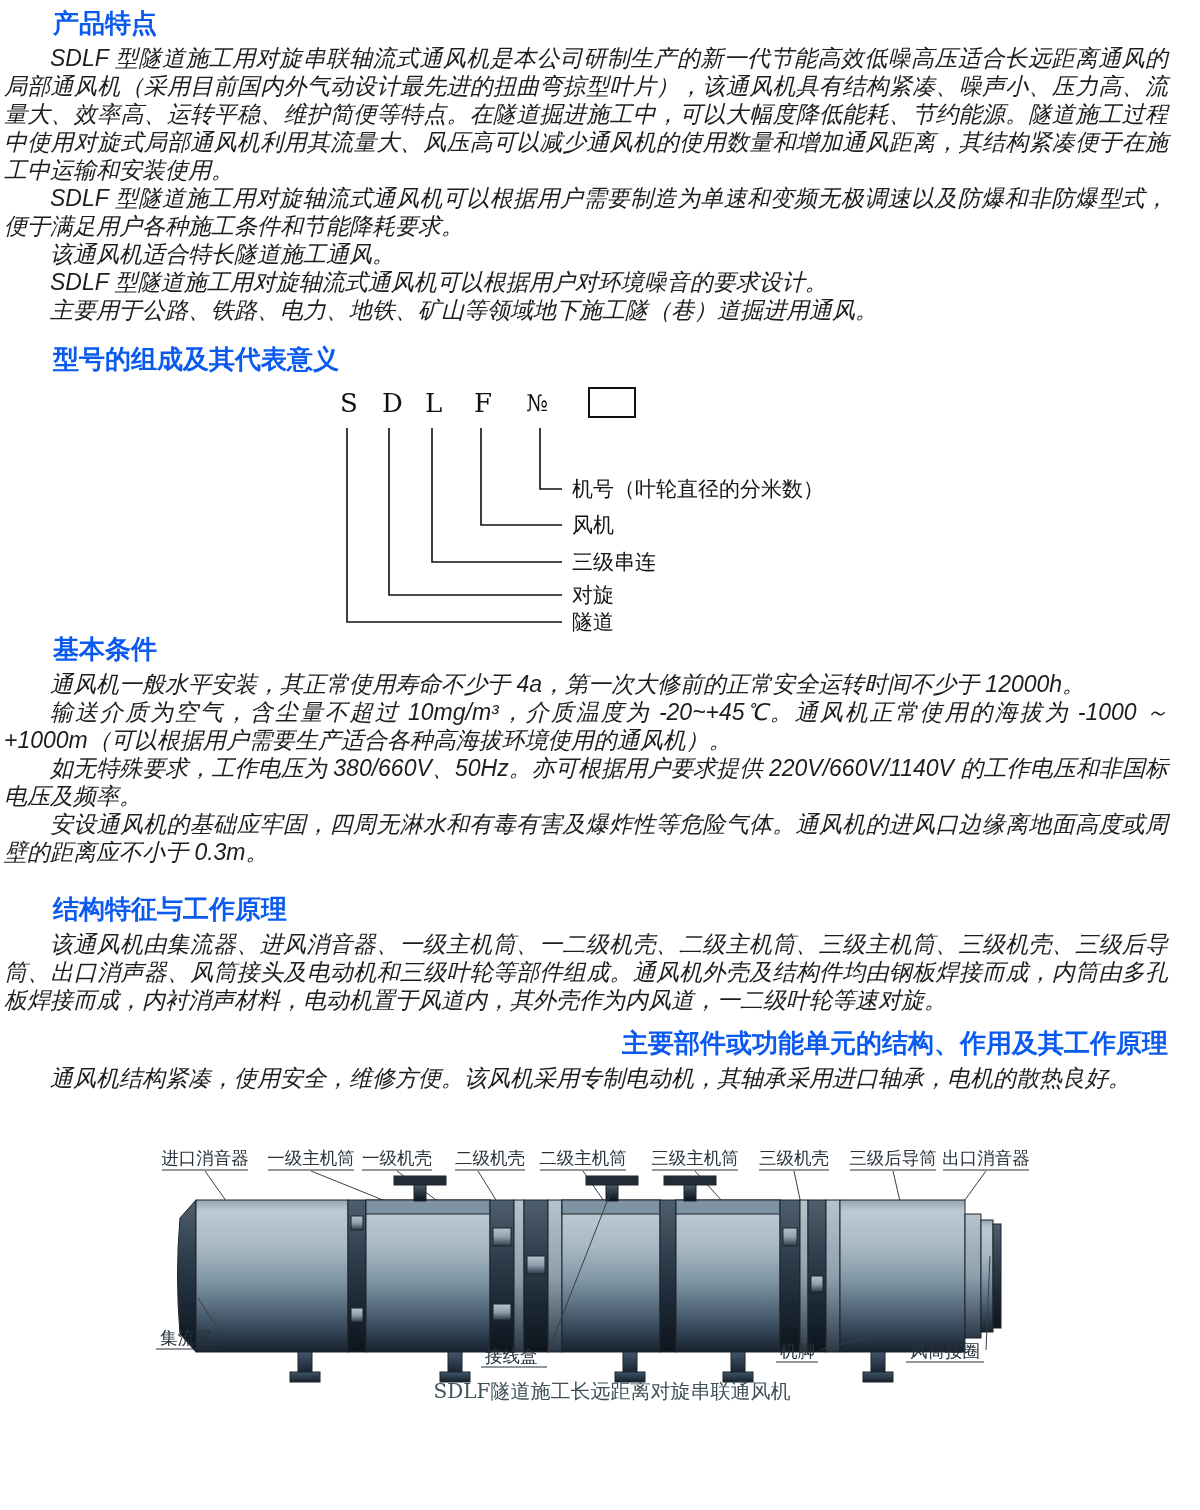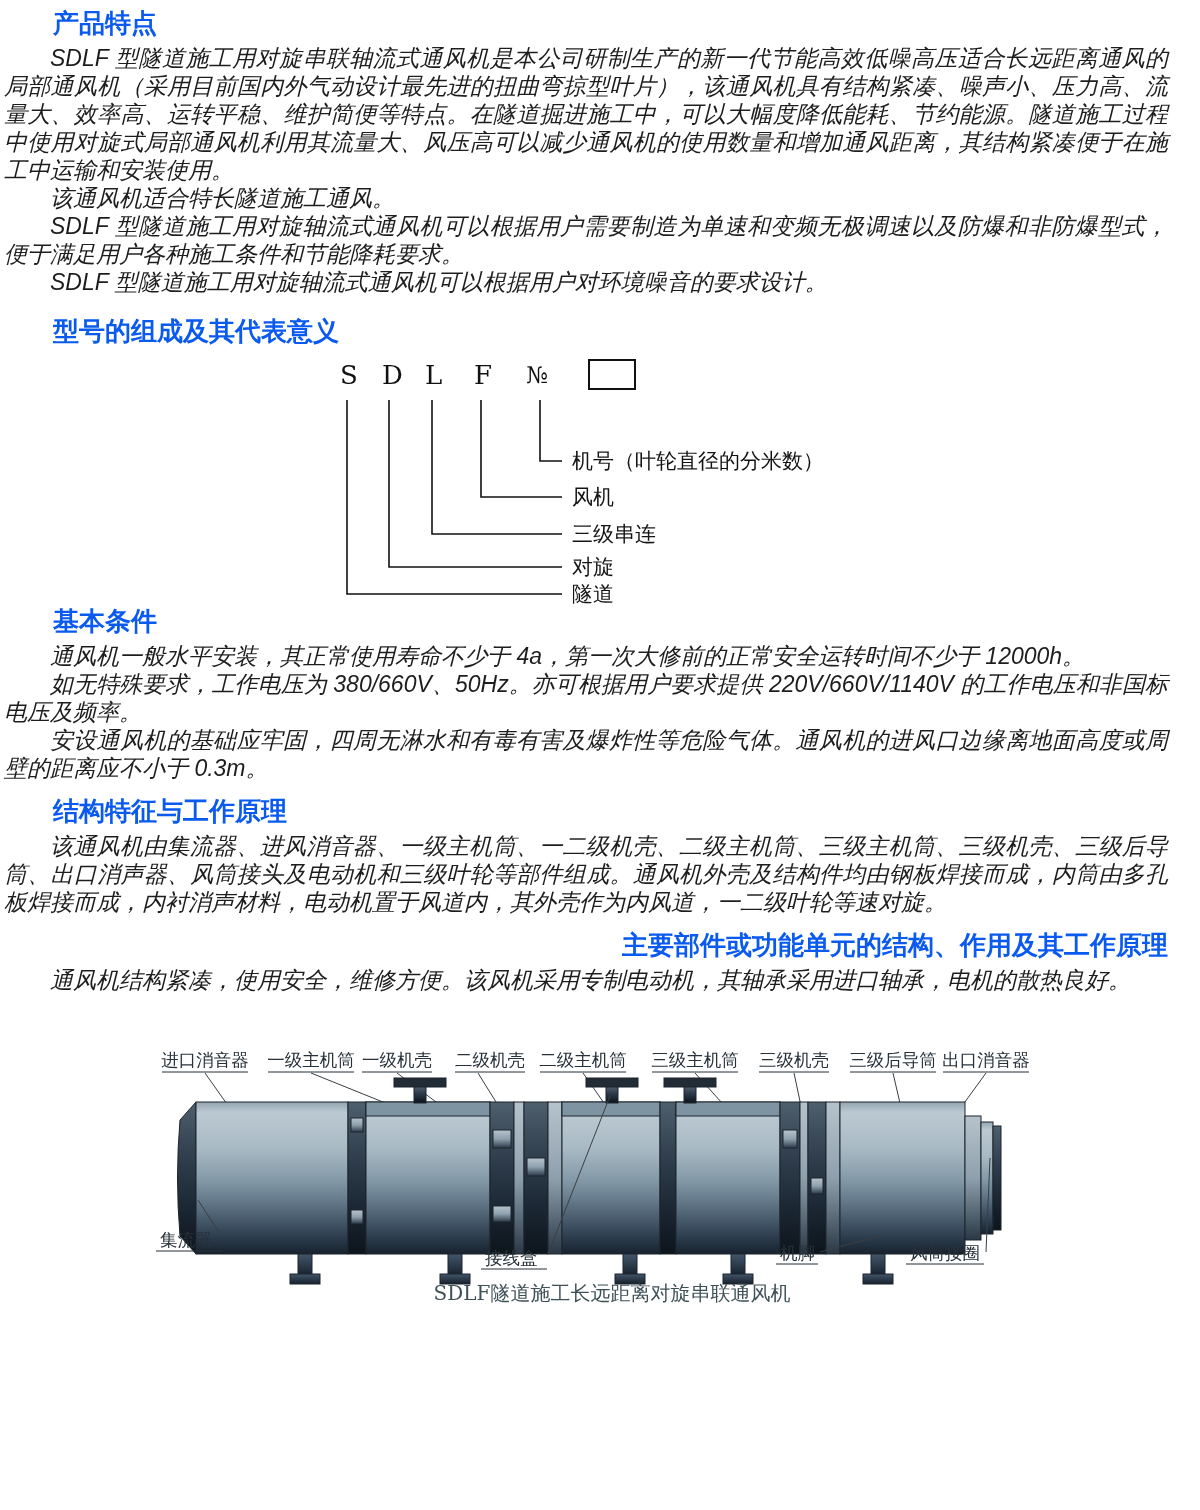--- a/index.html
+++ b/index.html
@@ -39,24 +39,25 @@
   .fan-label { font-family: "DejaVu Serif", serif; font-size: 17.5px; fill: #27313a; }
   .fan-caption { font-family: "DejaVu Serif", serif; font-size: 20px; fill: #3e5156; }
 </style>
 </head>
 <body>
 
 <div class="doc">
 
   <h2 class="hd first">产品特点</h2>
   <p class="para">SDLF 型隧道施工用对旋串联轴流式通风机是本公司研制生产的新一代节能高效低噪高压适合长远距离通风的局部通风机（采用目前国内外气动设计最先进的扭曲弯掠型叶片），该通风机具有结构紧凑、噪声小、压力高、流量大、效率高、运转平稳、维护简便等特点。在隧道掘进施工中，可以大幅度降低能耗、节约能源。隧道施工过程中使用对旋式局部通风机利用其流量大、风压高可以减少通风机的使用数量和增加通风距离，其结构紧凑便于在施工中运输和安装使用。</p>
+  <p class="para">SDLF 型隧道施工用对旋轴流式通风机可以根据用户需要制造为单速和变频无极调速以及防爆和非防爆型式，便于满足用户各种施工条件和节能降耗要求。</p>
   <p class="para">该通风机适合特长隧道施工通风。</p>
-  <p class="para">SDLF 型隧道施工用对旋轴流式通风机可以根据用户需要制造为单速和变频无极调速以及防爆和非防爆型式，便于满足用户各种施工条件和节能降耗要求。</p>
   <p class="para">SDLF 型隧道施工用对旋轴流式通风机可以根据用户对环境噪音的要求设计。</p>
 
+  <p class="para">主要用于公路、铁路、电力、地铁、矿山等领域地下施工隧（巷）道掘进用通风。</p>
 
   <h2 class="hd" style="margin-top:20px;">型号的组成及其代表意义</h2>
 
   <svg class="model-diagram" width="1200" height="252" viewBox="0 0 1200 252">
     <text class="model-letter" x="340" y="32">S</text>
     <text class="model-letter" x="382" y="32">D</text>
     <text class="model-letter" x="425" y="32">L</text>
     <text class="model-letter" x="474" y="32">F</text>
     <text class="model-no" x="526" y="31">№</text>
     <rect x="589" y="8" width="46" height="29" fill="none" stroke="#111" stroke-width="2"></rect>
@@ -71,24 +72,25 @@
 
     <text class="model-legend" x="572" y="116">机号（叶轮直径的分米数）</text>
     <text class="model-legend" x="572" y="152">风机</text>
     <text class="model-legend" x="572" y="189">三级串连</text>
     <text class="model-legend" x="572" y="222">对旋</text>
     <text class="model-legend" x="572" y="249">隧道</text>
   </svg>
 
   <h2 class="hd" style="margin-top:2px;">基本条件</h2>
   <p class="para">通风机一般水平安装，其正常使用寿命不少于 4a，第一次大修前的正常安全运转时间不少于 12000h。</p>
+  <p class="para">输送介质为空气，含尘量不超过 10mg/m³，介质温度为 -20~+45℃。通风机正常使用的海拔为 -1000 ～+1000m（可以根据用户需要生产适合各种高海拔环境使用的通风机）。</p>
   <p class="para">如无特殊要求，工作电压为 380/660V、50Hz。亦可根据用户要求提供 220V/660V/1140V 的工作电压和非国标电压及频率。</p>
   <p class="para">安设通风机的基础应牢固，四周无淋水和有毒有害及爆炸性等危险气体。通风机的进风口边缘离地面高度或周壁的距离应不小于 0.3m。</p>
 
-  <h2 class="hd" style="margin-top:14px;">结构特征与工作原理</h2>
+  <h2 class="hd" style="margin-top:28px;">结构特征与工作原理</h2>
   <p class="para">该通风机由集流器、进风消音器、一级主机筒、一二级机壳、二级主机筒、三级主机筒、三级机壳、三级后导筒、出口消声器、风筒接头及电动机和三级叶轮等部件组成。通风机外壳及结构件均由钢板焊接而成，内筒由多孔板焊接而成，内衬消声材料，电动机置于风道内，其外壳作为内风道，一二级叶轮等速对旋。</p>
 
   <h2 class="hd" style="margin-top:14px;text-align:right;">主要部件或功能单元的结构、作用及其工作原理</h2>
   <p class="para">通风机结构紧凑，使用安全，维修方便。该风机采用专制电动机，其轴承采用进口轴承，电机的散热良好。</p>
 
   <svg class="fan-diagram" width="1200" height="272" viewBox="0 0 1200 272">
     <defs>
       <linearGradient id="gradMain" x1="0" y1="0" x2="0" y2="1">
         <stop offset="0" stop-color="#93a5b1"></stop>
         <stop offset="0.07" stop-color="#bcc9d2"></stop>

